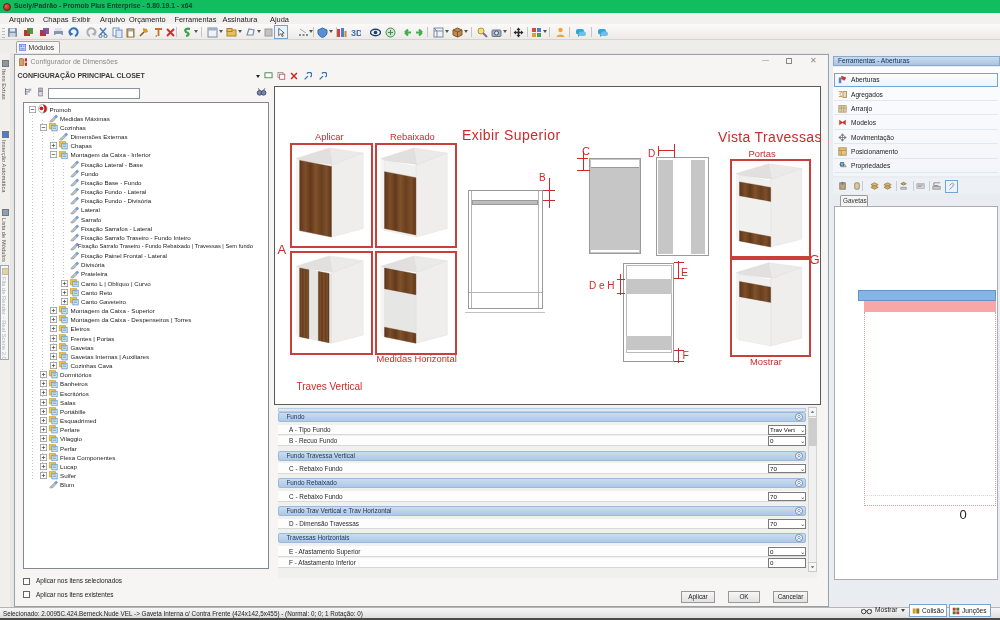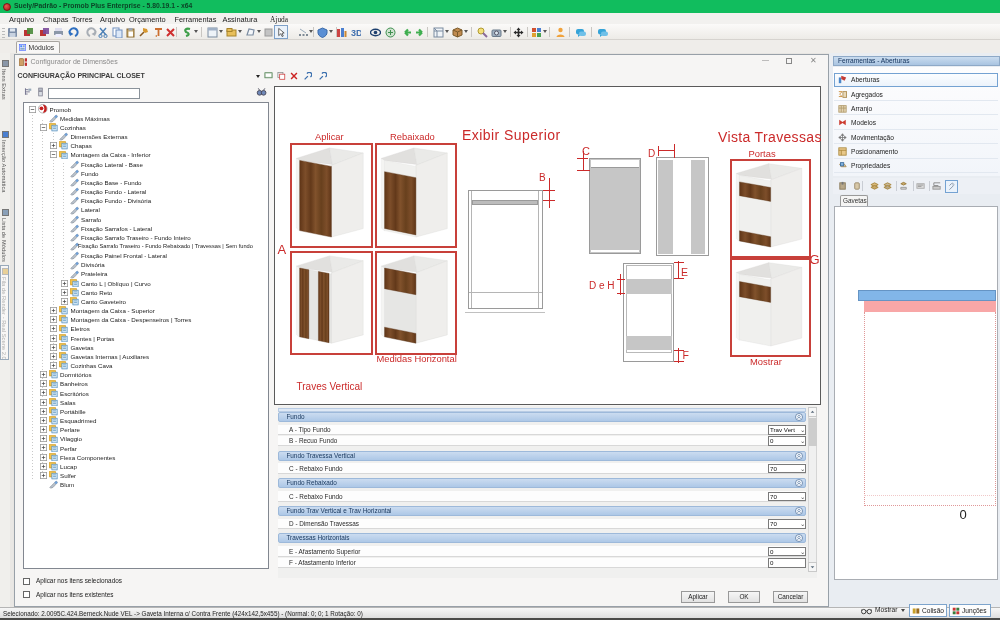--- a/index.html
+++ b/index.html
@@ -8,26 +8,26 @@
 .ab svg{display:block}
 .red-box{position:absolute;border:2px solid #c8403a}
 </style></head><body>
 
 <div class="ab" style="left:0;top:0;width:1000px;height:12.5px;background:#11bd5e"></div>
 <div class="ab" style="left:3px;top:2.5px;width:8px;height:8px;border-radius:50%;background:radial-gradient(circle at 35% 35%,#e85a50,#a01818);border:1px solid #7c1212;box-sizing:border-box"></div>
 <div class="ab" style="left:14px;top:2.2px;font-size:6.8px;color:#0c4527;font-weight:bold;white-space:nowrap;">Suely/Padrão - Promob Plus Enterprise - 5.80.19.1 - x64</div>
 <div class="ab" style="left:0;top:12.5px;width:1000px;height:11.5px;background:#f2f1ef"></div>
 <div class="ab" style="left:9px;top:14.6px;font-size:7.4px;color:#1a1a1a;font-weight:normal;white-space:nowrap;">Arquivo</div>
 <div class="ab" style="left:43px;top:14.6px;font-size:7.4px;color:#1a1a1a;font-weight:normal;white-space:nowrap;">Chapas</div>
-<div class="ab" style="left:72px;top:14.6px;font-size:7.4px;color:#1a1a1a;font-weight:normal;white-space:nowrap;">Torres</div>
+<div class="ab" style="left:72px;top:14.6px;font-size:7.4px;color:#1a1a1a;font-weight:normal;white-space:nowrap;">Exibir</div>
 <div class="ab" style="left:100px;top:14.6px;font-size:7.4px;color:#1a1a1a;font-weight:normal;white-space:nowrap;">Arquivo</div>
 <div class="ab" style="left:129px;top:14.6px;font-size:7.4px;color:#1a1a1a;font-weight:normal;white-space:nowrap;">Orçamento</div>
 <div class="ab" style="left:174.5px;top:14.6px;font-size:7.4px;color:#1a1a1a;font-weight:normal;white-space:nowrap;">Ferramentas</div>
 <div class="ab" style="left:222.5px;top:14.6px;font-size:7.4px;color:#1a1a1a;font-weight:normal;white-space:nowrap;">Assinatura</div>
-<div class="ab" style="left:270px;top:14.6px;font-size:7.4px;color:#1a1a1a;font-weight:normal;white-space:nowrap;font-family:Liberation Serif, serif;">Ajuda</div>
+<div class="ab" style="left:270px;top:14.6px;font-size:7.4px;color:#1a1a1a;font-weight:normal;white-space:nowrap;">Ajuda</div>
 <div class="ab" style="left:0;top:24px;width:1000px;height:16px;background:linear-gradient(#fbfaf9,#edebe7);border-bottom:1px solid #d6d3cf;box-sizing:border-box"></div>
 <div class="ab" style="left:1.5px;top:28px;width:3px;height:10px;background:repeating-linear-gradient(#bbb 0 1px,transparent 1px 3px)"></div>
 <div class="ab" style="left:7px;top:26.5px;width:11px;height:11px">
     <svg width="100%" height="100%" viewBox="0 0 11 11">
       <rect x="1" y="1" width="9" height="9" rx="1" fill="#7d8ea8"></rect>
       <rect x="3" y="1.5" width="5" height="3" fill="#dfe6ef"></rect>
       <rect x="2.5" y="6" width="6" height="4" fill="#c8d2e0"></rect>
     </svg>
   </div>
 <div class="ab" style="left:23px;top:26.5px;width:11px;height:11px">

